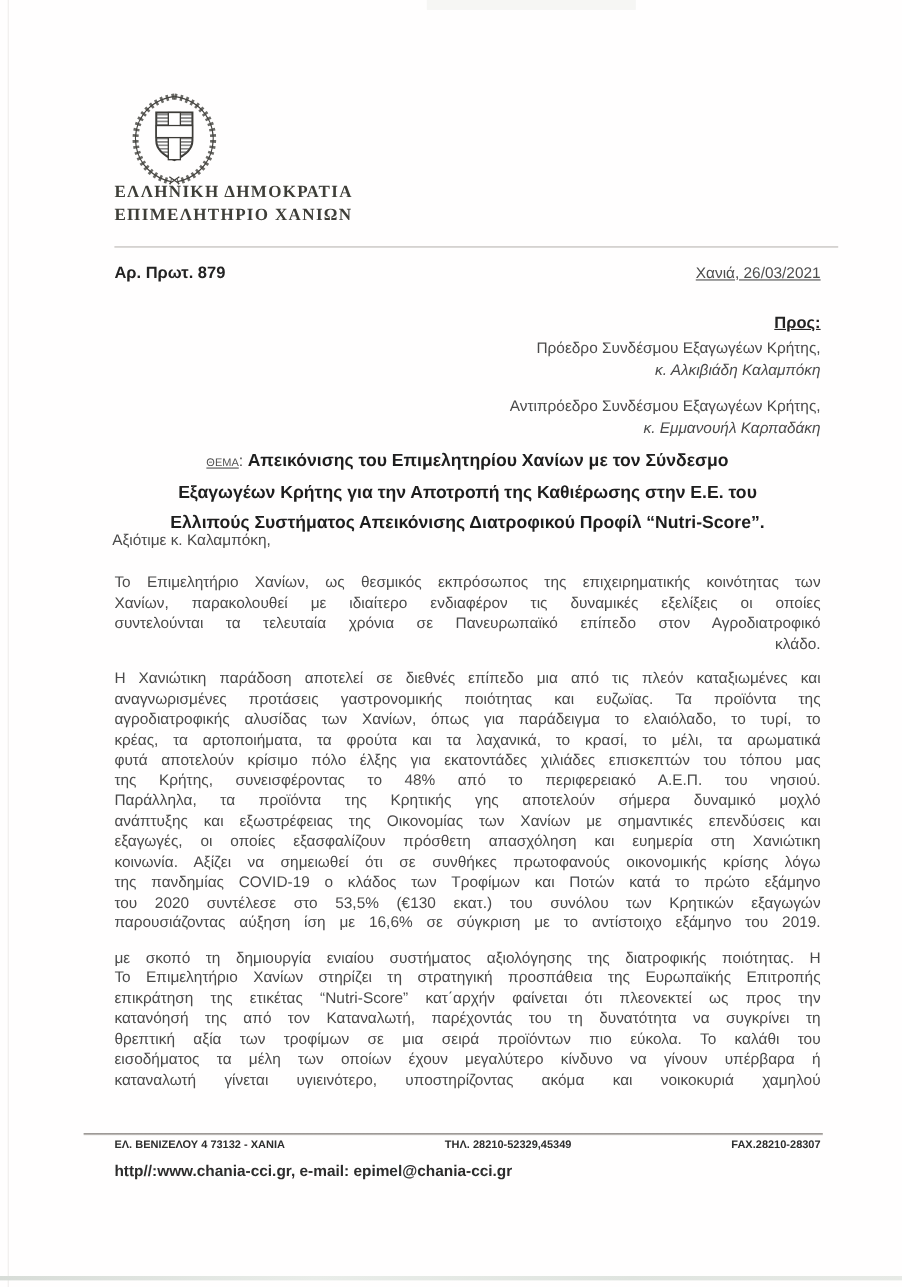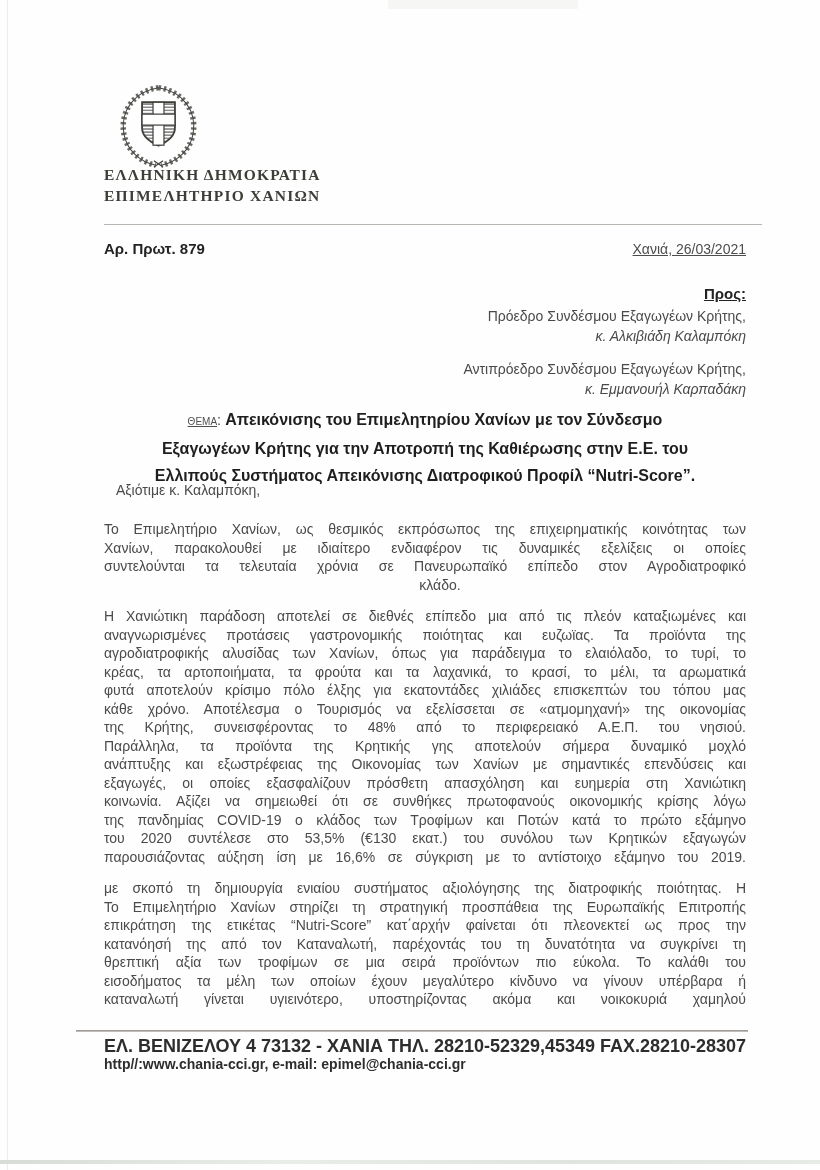--- a/index.html
+++ b/index.html
@@ -31,35 +31,35 @@
   .rcp-entry + .rcp-entry { margin-top:13px; }
   .rcp-name { font-style:italic; }
 
   
   .subject { position:absolute; left:104px; top:406px; width:642px; text-align:center;
              font-size:16px; line-height:27px; }
   .subj-label { font-size:10px; color:#4f4f4f; text-decoration:underline; font-weight:400; }
   .subj-sep { font-size:14.5px; color:#4f4f4f; }
   .subj-bold { font-weight:700; color:#1e1e1e; }
 
-  .salutation { position:absolute; left:116px; top:482px; font-size:14px; }
+  .salutation { position:absolute; left:102px; top:482px; font-size:14px; }
 
   
   .bodyflow { position:absolute; left:104px; top:520px; width:642px; font-size:14px; }
   .para { margin:0 0 13px 0; }
   .pline { text-align:justify; height:18.5px; line-height:18.5px; overflow:hidden; }
   .pline::after { content:""; display:inline-block; width:100%; height:0; vertical-align:top; }
-  .pline.noj { text-align:center;margin-left:30px; }
+  .pline.noj { text-align:right;margin-left:30px; }
   .pline.noj::after { content:none; }
 
   
   .rule-footer { position:absolute; left:76px; top:1030px; width:672px; height:2px;
                  background:linear-gradient(to bottom,#8f8b88,#cfcBC8); }
   .footer1 { position:absolute; left:104px; top:1036px; width:642px; display:flex;
-             justify-content:space-between; font-weight:700; font-size:18px; color:#2d2d2d; }
+             justify-content:space-between; font-weight:700; font-size:10px; color:#2d2d2d; }
   .footer2 { position:absolute; left:104px; top:1056px; width:642px; text-align:left;
              font-weight:700; font-size:14px; color:#2d2d2d; }
 </style>
 </head>
 <body>
 
 <div id="page">
 
   <div class="edge-left"></div>
   <div class="edge-top"></div>
@@ -133,21 +133,20 @@
         <div class="pline">Χανίων, παρακολουθεί με ιδιαίτερο ενδιαφέρον τις δυναμικές εξελίξεις οι οποίες</div>
         <div class="pline">συντελούνται τα τελευταία χρόνια σε Πανευρωπαϊκό επίπεδο στον Αγροδιατροφικό</div>
         <div class="pline noj">κλάδο.</div>
       </div>
     <div class="para">
         <div class="pline">Η Χανιώτικη παράδοση αποτελεί σε διεθνές επίπεδο μια από τις πλεόν καταξιωμένες και</div>
         <div class="pline">αναγνωρισμένες προτάσεις γαστρονομικής ποιότητας και ευζωϊας. Τα προϊόντα της</div>
         <div class="pline">αγροδιατροφικής αλυσίδας των Χανίων, όπως για παράδειγμα το ελαιόλαδο, το τυρί, το</div>
         <div class="pline">κρέας, τα αρτοποιήματα, τα φρούτα και τα λαχανικά, το κρασί, το μέλι, τα αρωματικά</div>
         <div class="pline">φυτά αποτελούν κρίσιμο πόλο έλξης για εκατοντάδες χιλιάδες επισκεπτών του τόπου μας</div>
-        <div class="pline">κάθε χρόνο. Αποτέλεσμα ο Τουρισμός να εξελίσσεται σε «ατμομηχανή» της οικονομίας</div>
         <div class="pline">της Κρήτης, συνεισφέροντας το 48% από το περιφερειακό Α.Ε.Π. του νησιού.</div>
         <div class="pline">Παράλληλα, τα προϊόντα της Κρητικής γης αποτελούν σήμερα δυναμικό μοχλό</div>
         <div class="pline">ανάπτυξης και εξωστρέφειας της Οικονομίας των Χανίων με σημαντικές επενδύσεις και</div>
         <div class="pline">εξαγωγές, οι οποίες εξασφαλίζουν πρόσθετη απασχόληση και ευημερία στη Χανιώτικη</div>
         <div class="pline">κοινωνία. Αξίζει να σημειωθεί ότι σε συνθήκες πρωτοφανούς οικονομικής κρίσης λόγω</div>
         <div class="pline">της πανδημίας COVID-19 ο κλάδος των Τροφίμων και Ποτών κατά το πρώτο εξάμηνο</div>
         <div class="pline">του 2020 συντέλεσε στο 53,5% (€130 εκατ.) του συνόλου των Κρητικών εξαγωγών</div>
         <div class="pline">παρουσιάζοντας αύξηση ίση με 16,6% σε σύγκριση με το αντίστοιχο εξάμηνο του 2019.</div>
       </div>
     <div class="para">

